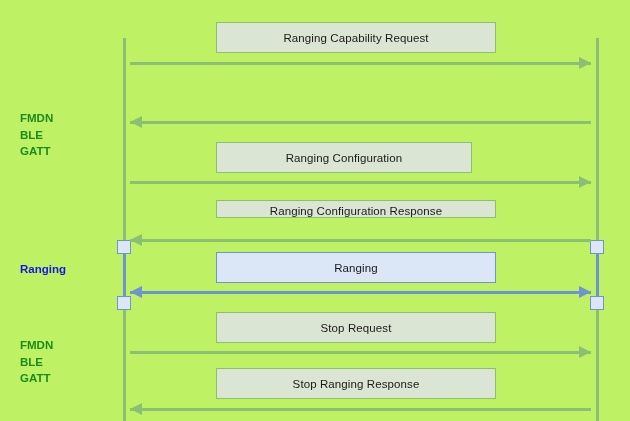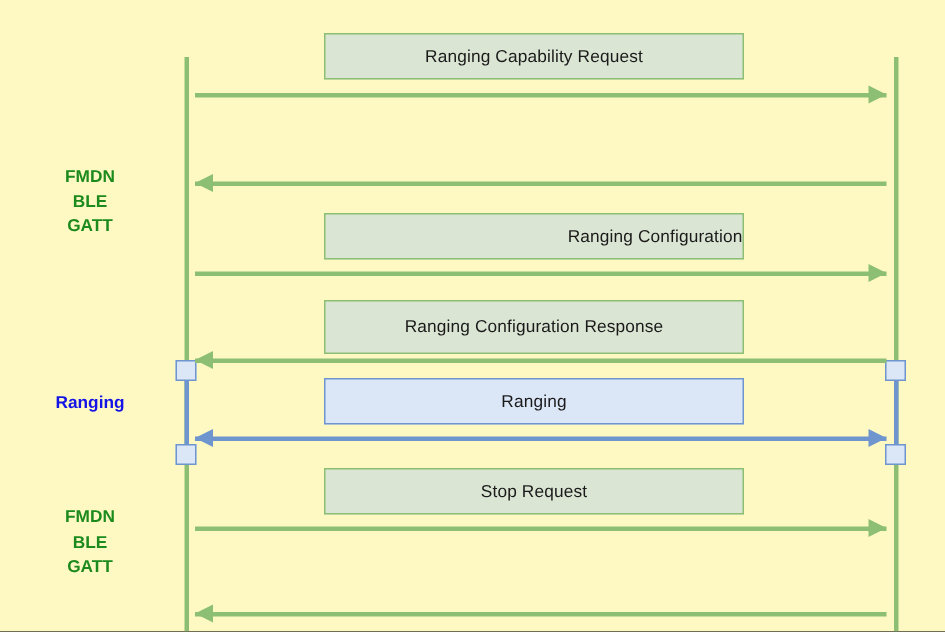--- a/index.html
+++ b/index.html
@@ -7,21 +7,21 @@
     padding: 0;
     background: #000000;
   }
   body {
     font-family: "Liberation Sans", sans-serif;
   }
   #diagram {
     position: relative;
     width: 630px;
     height: 421px;
-    background: #fef9c3;
+    background: #bef264;
     overflow: hidden;
   }
   .lifeline {
     position: absolute;
     width: 3px;
     background: #8cbf73;
   }
   .lifeline.blue-seg {
     background: #6e95cd;
     width: 3px;
@@ -64,21 +64,21 @@
     height: 0;
     border-top: 6px solid transparent;
     border-bottom: 6px solid transparent;
   }
   .arrow-head.right.green { border-left: 12px solid #8cbf73; }
   .arrow-head.left.green  { border-right: 12px solid #8cbf73; }
   .arrow-head.right.blue  { border-left: 12px solid #6e95cd; }
   .arrow-head.left.blue   { border-right: 12px solid #6e95cd; }
   .side-label {
     position: absolute;
-    text-align: center;
+    text-align: left;
     font-weight: bold;
     line-height: 1.45;
     font-size: 11.5px;
     width: 80px;
   }
   .side-label.green { color: #1d8a1d; }
   .side-label.blue  { color: #1414e6; }
 </style>
 </head>
 <body>
@@ -92,41 +92,44 @@
     <div class="activation" style="left: 117px; top: 296px;"></div>
     <div class="activation" style="left: 590px; top: 240px;"></div>
     <div class="activation" style="left: 590px; top: 296px;"></div>
     <div class="msgbox green" style="left: 216px; top: 22px; width: 280px; height: 31px;">
       <span>Ranging Capability Request</span>
     </div>
     <div class="arrow-line green" style="left: 130px; top: 61.5px; width: 461px;"></div>
     <div class="arrow-head right green" style="left: 579px; top: 57px;"></div>
     <div class="arrow-line green" style="left: 130px; top: 120.5px; width: 461px;"></div>
     <div class="arrow-head left green" style="left: 130px; top: 116px;"></div>
-    <div class="msgbox green" style="left: 216px; top: 142px; width: 280px; height: 31px; justify-content: flex-end;">
+    <div class="msgbox green" style="left: 216px; top: 142px; width: 256px; height: 31px;">
       <span>Ranging Configuration</span>
     </div>
     <div class="arrow-line green" style="left: 130px; top: 180.5px; width: 461px;"></div>
     <div class="arrow-head right green" style="left: 579px; top: 176px;"></div>
-    <div class="msgbox green" style="left: 216px; top: 200px; width: 280px; height: 36px;">
+    <div class="msgbox green" style="left: 216px; top: 200px; width: 280px; height: 18px; align-items: flex-end;">
       <span>Ranging Configuration Response</span>
     </div>
     <div class="arrow-line green" style="left: 130px; top: 238.5px; width: 461px;"></div>
     <div class="arrow-head left green" style="left: 130px; top: 234px;"></div>
     <div class="msgbox blue" style="left: 216px; top: 252px; width: 280px; height: 31px;">
       <span>Ranging</span>
     </div>
     <div class="arrow-line blue" style="left: 130px; top: 290.5px; width: 461px;"></div>
     <div class="arrow-head right blue" style="left: 579px; top: 286px;"></div>
     <div class="arrow-head left blue" style="left: 130px; top: 286px;"></div>
     <div class="msgbox green" style="left: 216px; top: 312px; width: 280px; height: 31px;">
       <span>Stop Request</span>
     </div>
     <div class="arrow-line green" style="left: 130px; top: 350.5px; width: 461px;"></div>
     <div class="arrow-head right green" style="left: 579px; top: 346px;"></div>
+    <div class="msgbox green" style="left: 216px; top: 368px; width: 280px; height: 31px;">
+      <span>Stop Ranging Response</span>
+    </div>
     <div class="arrow-line green" style="left: 130px; top: 407.5px; width: 461px;"></div>
     <div class="arrow-head left green" style="left: 130px; top: 403px;"></div>
     <div class="side-label green" style="left: 20px; top: 110px;">
       <div>FMDN</div>
       <div>BLE</div>
       <div>GATT</div>
     </div>
     <div class="side-label blue" style="left: 20px; top: 261px;">
       <div>Ranging</div>
     </div>

